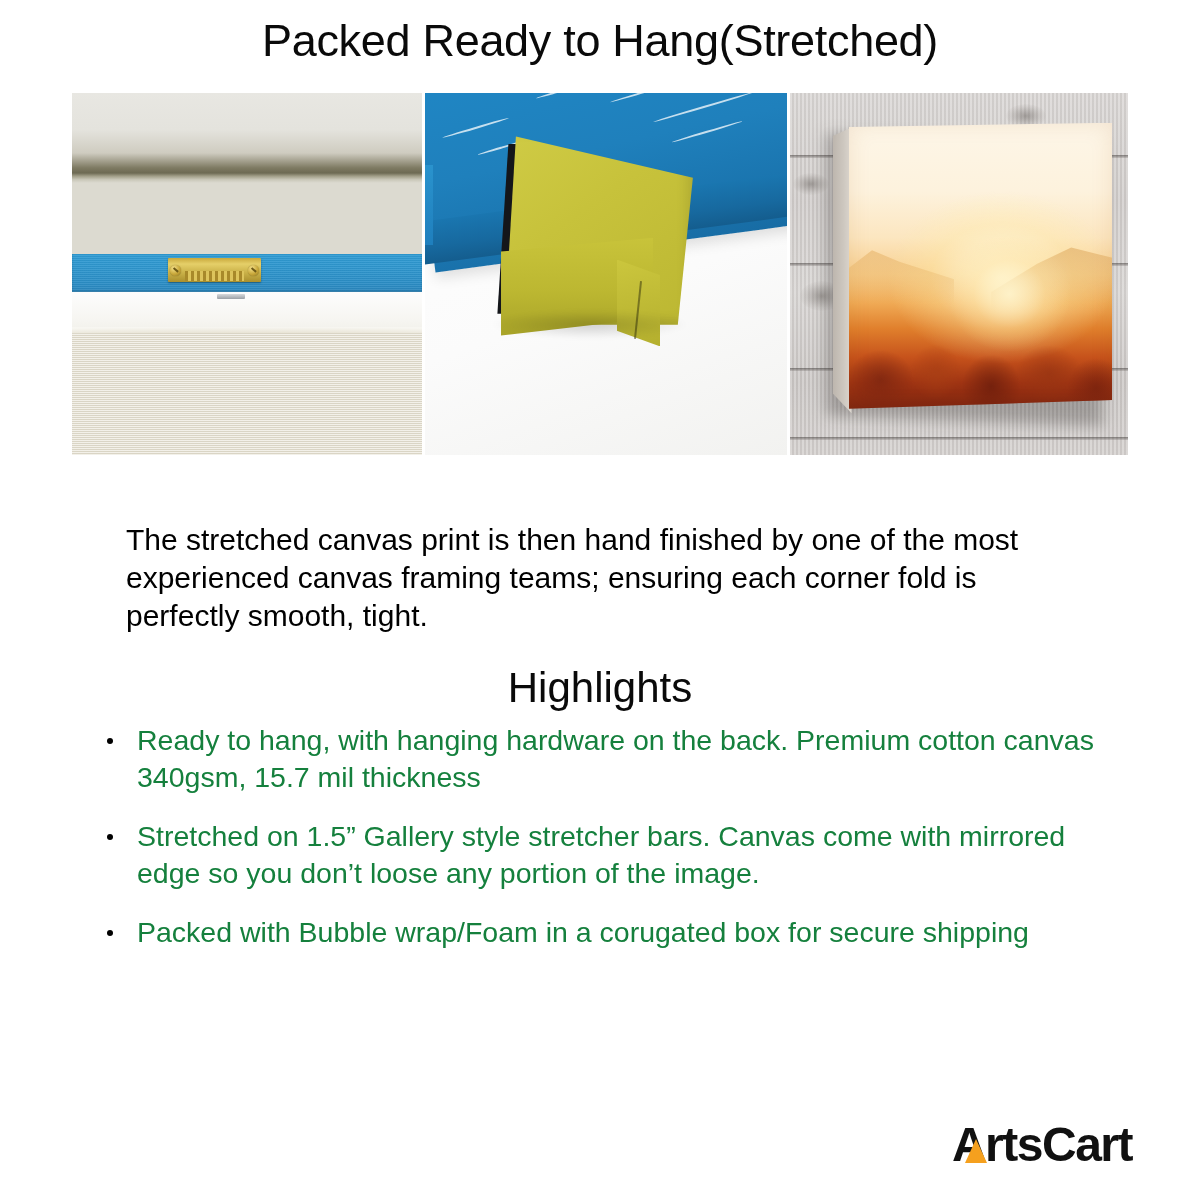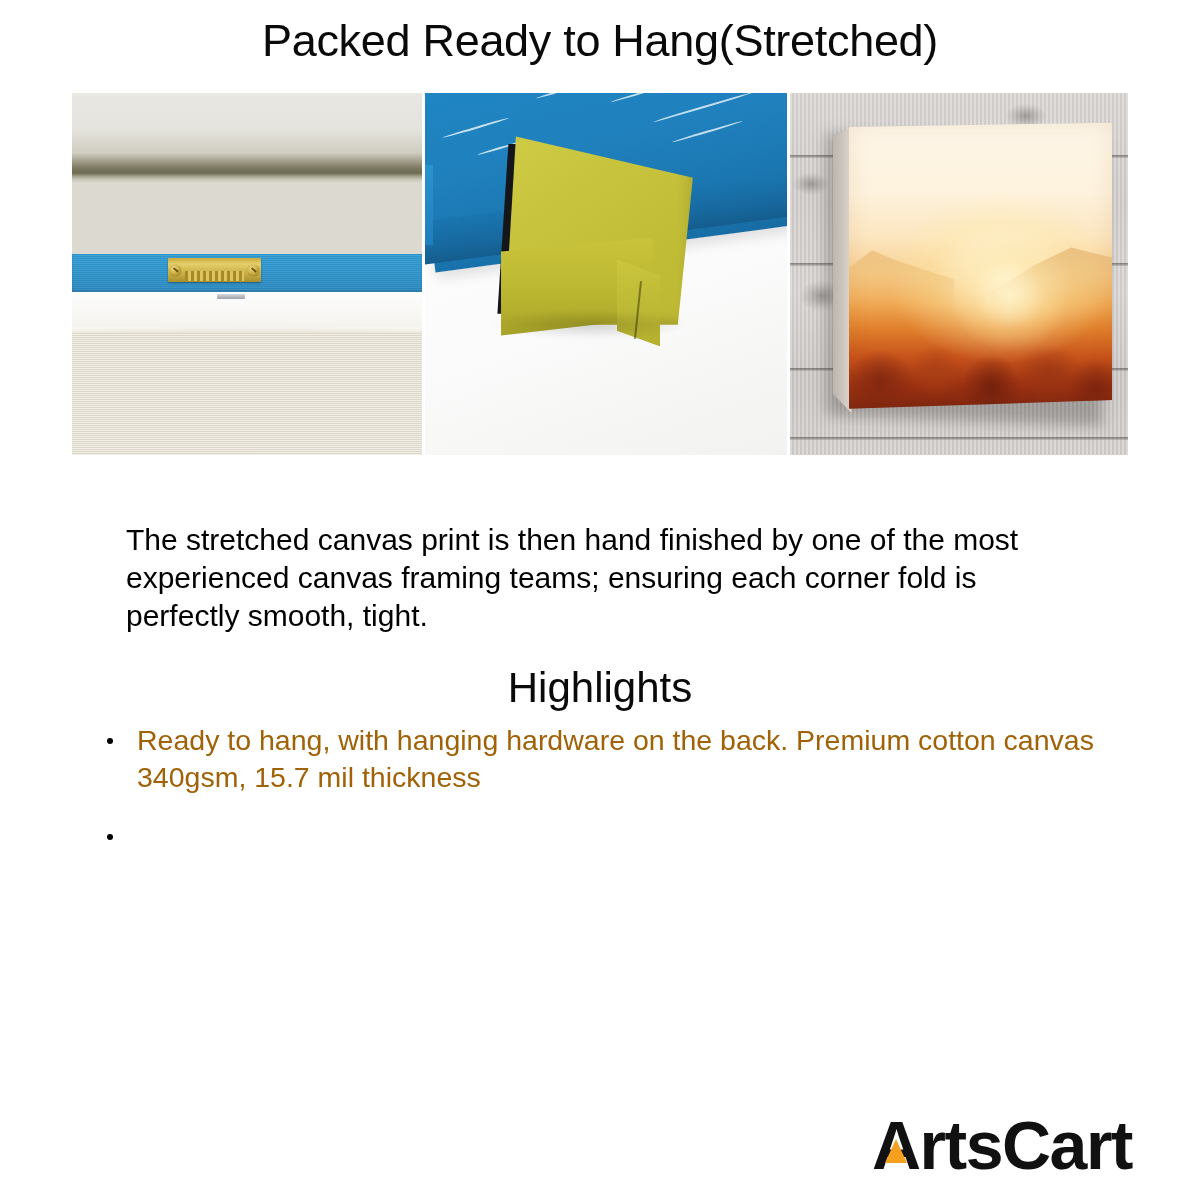--- a/index.html
+++ b/index.html
@@ -389,21 +389,21 @@
     margin: 0;
     padding: 0;
     list-style: none;
   }
   #highlights-list li {
     position: relative;
     padding-left: 34px;
     margin-bottom: 22px;
     font-size: 28.5px;
     line-height: 37px;
-    color: #a16207;
+    color: #15803d;
   }
   #highlights-list li .bullet-dot {
     position: absolute;
     left: 4px;
     top: 16px;
     width: 6px;
     height: 6px;
     background: #000;
     border-radius: 50%;
   }
@@ -412,21 +412,21 @@
   #brand-logo {
     position: absolute;
     right: 68px;
     bottom: 24px;
     display: flex;
     align-items: center;
     height: 62px;
   }
   #brand-logo .logo-wordmark {
     position: relative;
-    font-size: 68px;
+    font-size: 48px;
     line-height: 62px;
     font-weight: 700;
     letter-spacing: -1.5px;
     color: #111111;
     font-family: "Liberation Sans", sans-serif;
   }
   #brand-logo .logo-triangle {
     position: absolute;
     left: 13px;
     bottom: 13px;
@@ -503,19 +503,24 @@
 
 <h2 id="highlights-heading">Highlights</h2>
 
 <ul id="highlights-list">
   <li>
     <span class="bullet-dot"></span>
     <span>Ready to hang,  with hanging hardware on the back.  Premium cotton canvas 340gsm, 15.7 mil thickness</span>
   </li>
   <li>
     <span class="bullet-dot"></span>
+    <span>Stretched on 1.5” Gallery style stretcher bars. Canvas come with mirrored edge so you don’t loose any portion of the image.</span>
+  </li>
+  <li>
+    <span class="bullet-dot"></span>
+    <span>Packed with Bubble wrap/Foam in a corugated box for secure shipping</span>
   </li>
 </ul>
 
 <div id="brand-logo">
   <div class="logo-wordmark">ArtsCart</div>
   <div class="logo-triangle"></div>
 </div>
 
 </body></html>

